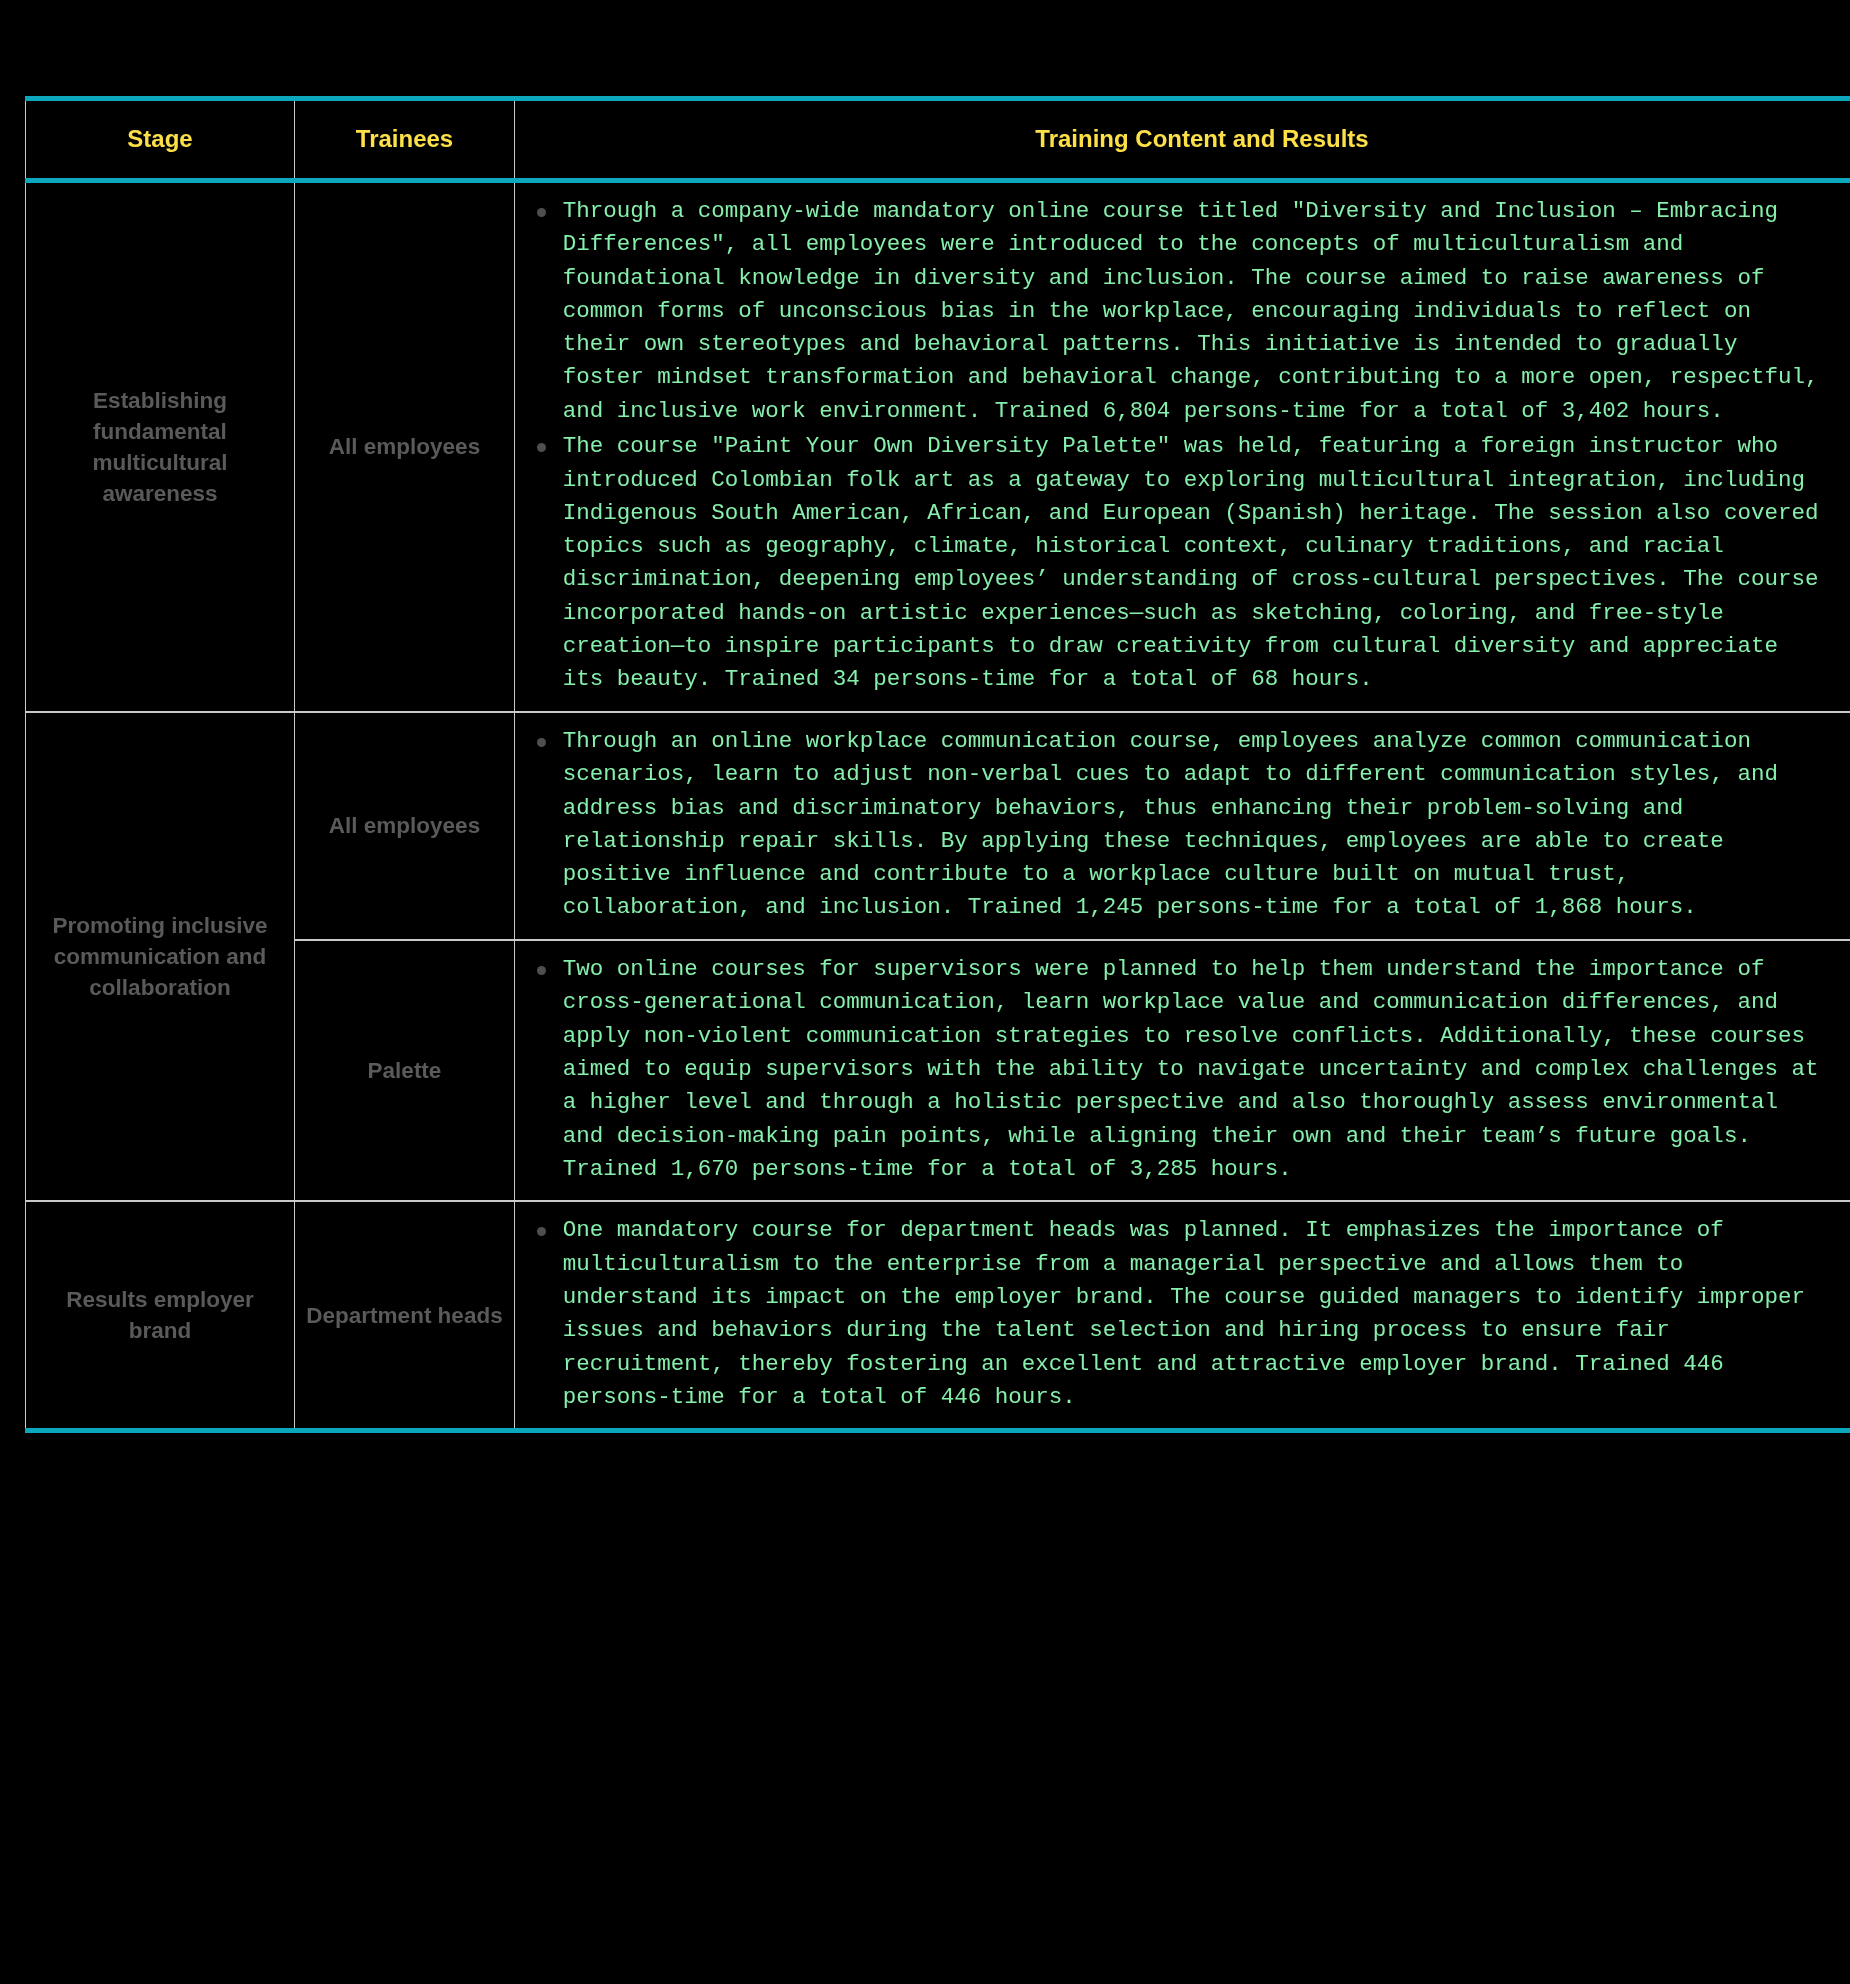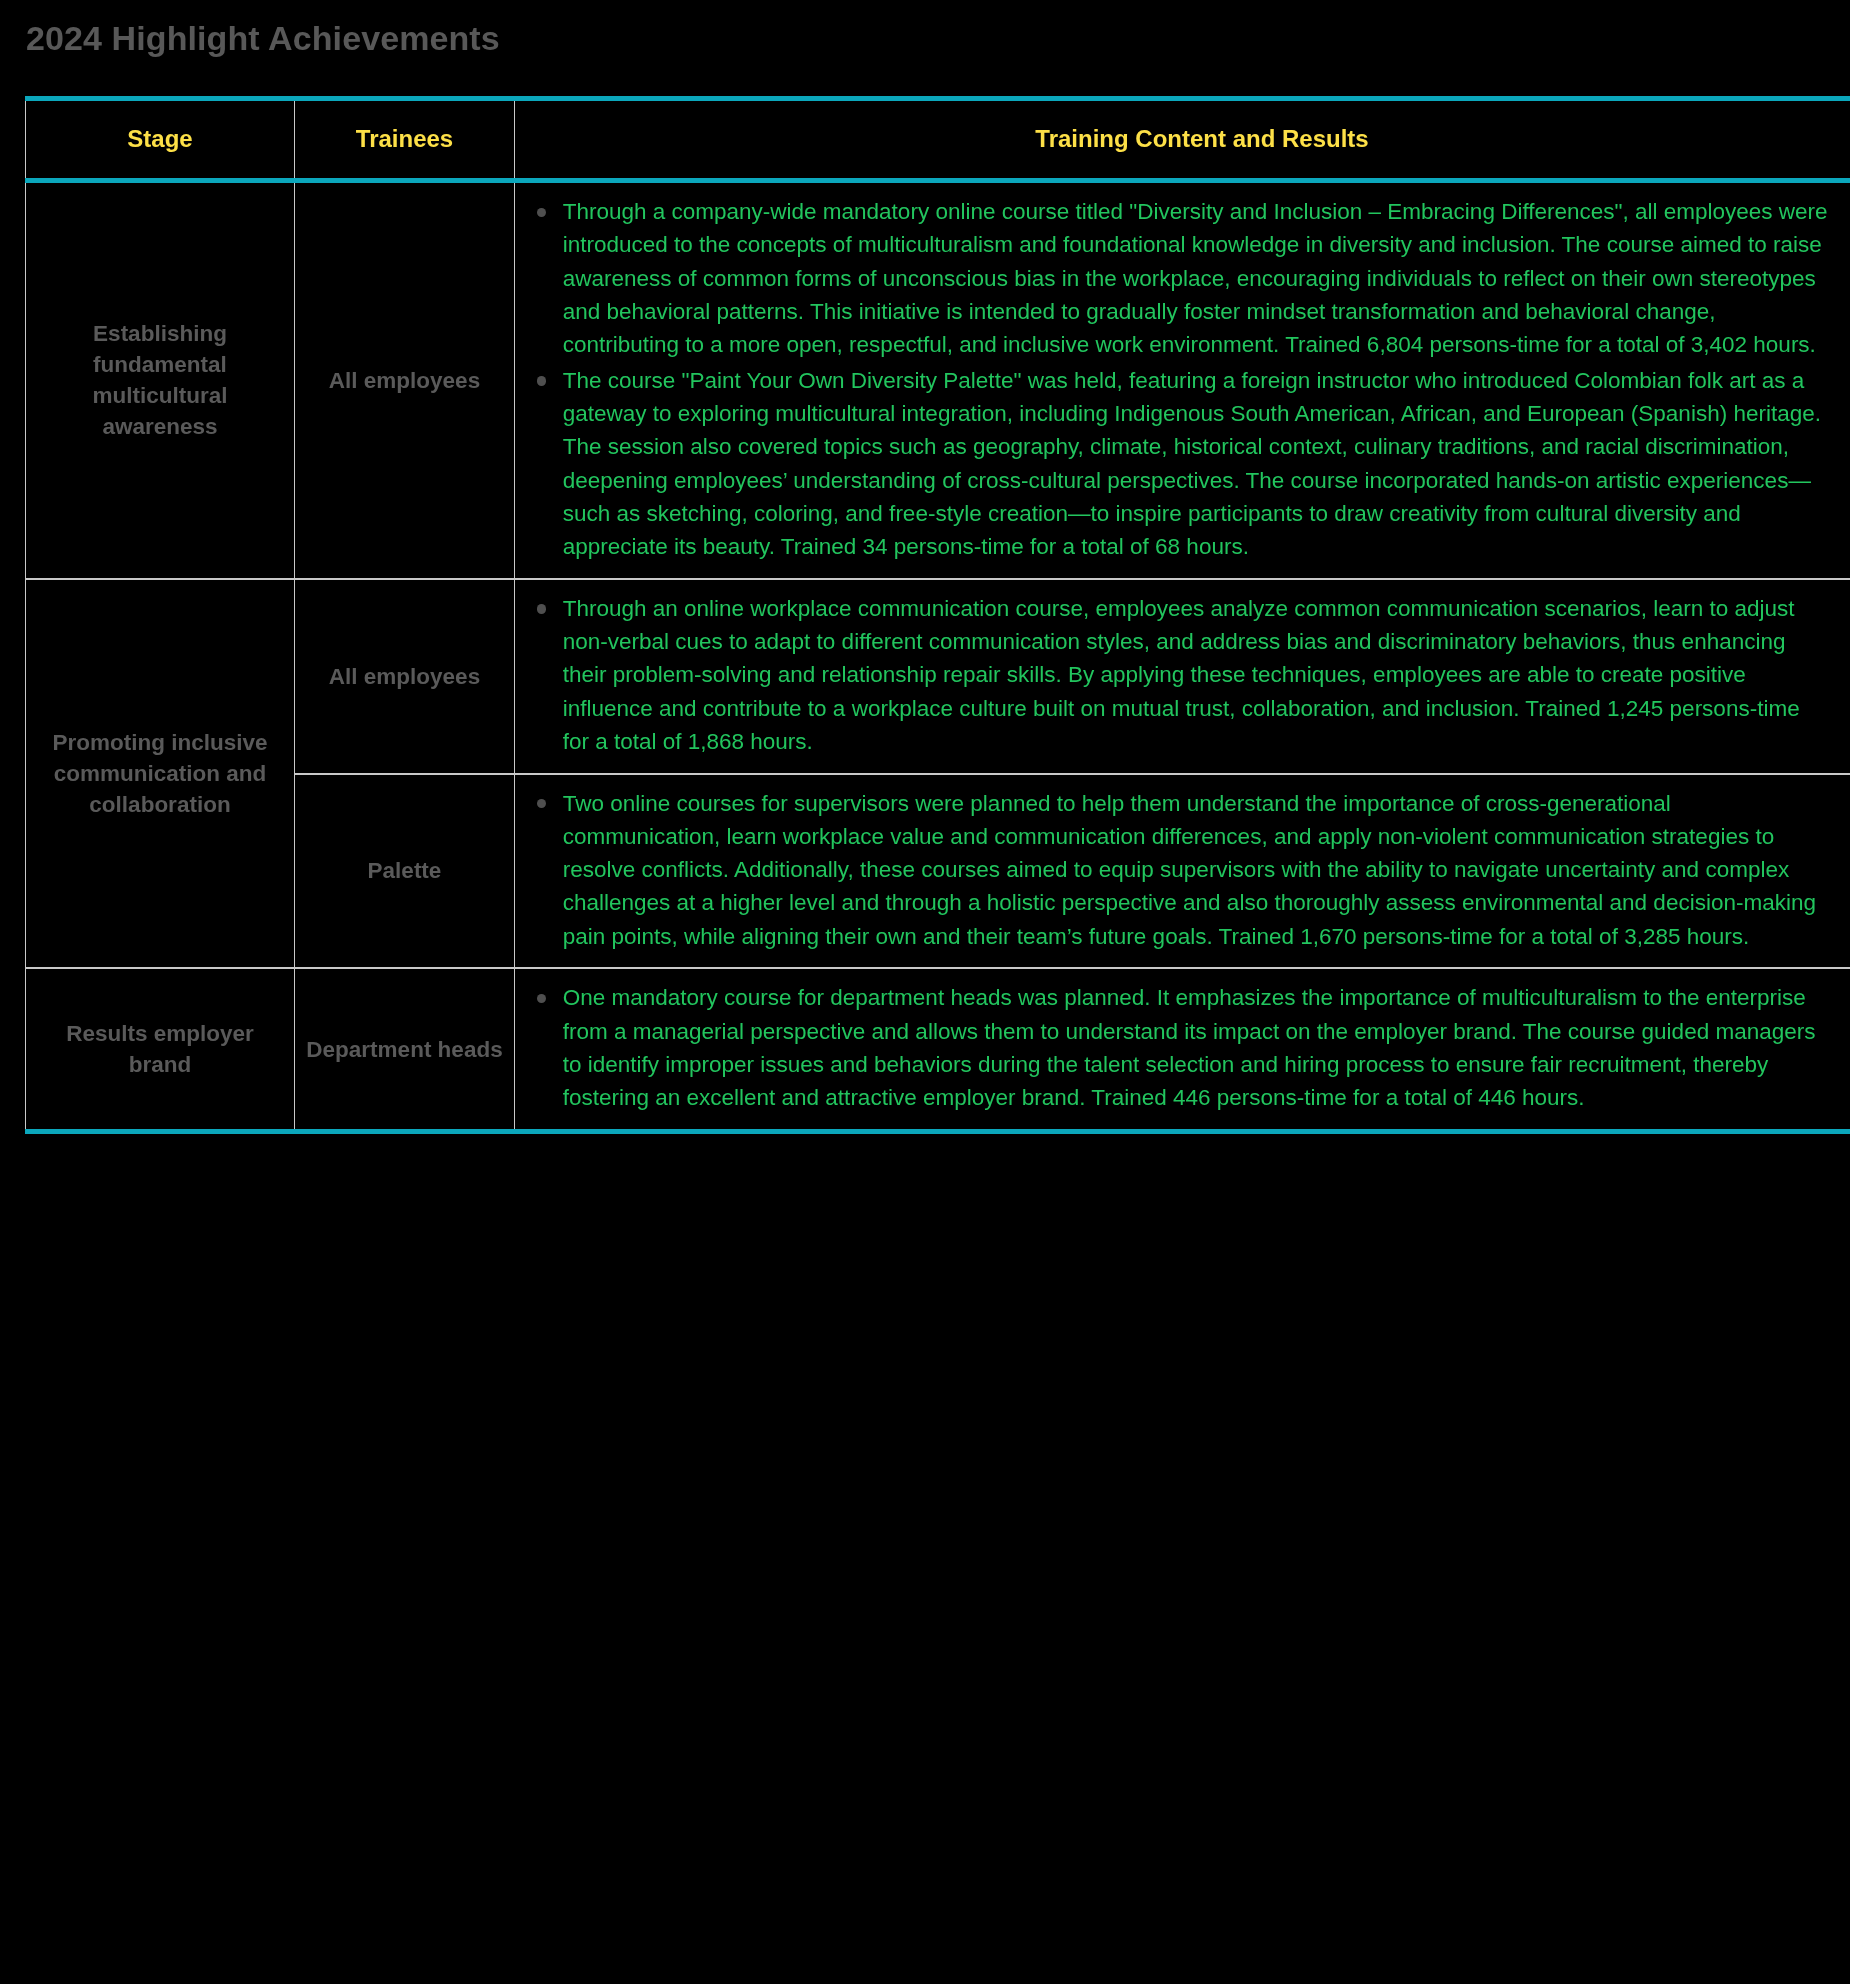--- a/index.html
+++ b/index.html
@@ -94,40 +94,40 @@
   ul.bullets {
     list-style: none;
     margin: 0;
     padding: 0;
   }
   ul.bullets > li {
     position: relative;
     padding-left: 29px;
     margin: 0 0 2.2px 0;
     line-height: 1.48;
-    color: #22c55e;
+    color: #86efac;
     font-size: 22.5px;
+    font-family: Liberation Mono, monospace;
   }
   ul.bullets > li:last-child { margin-bottom: 0; }
   ul.bullets > li .dot {
     position: absolute;
     left: 3.3px;
     top: 12.6px;
     width: 9.3px;
     height: 9.3px;
     border-radius: 50%;
     background: #4f4f4f;
   }
 </style>
 </head>
 <body>
 
 <div class="page">
 
-  <div class="page-title">2024 Highlight Achievements</div>
 
   <div class="table-wrap">
     <table class="ach-table">
       <colgroup>
         <col class="c-stage">
         <col class="c-train">
         <col class="c-body">
       </colgroup>
 
       <thead>

